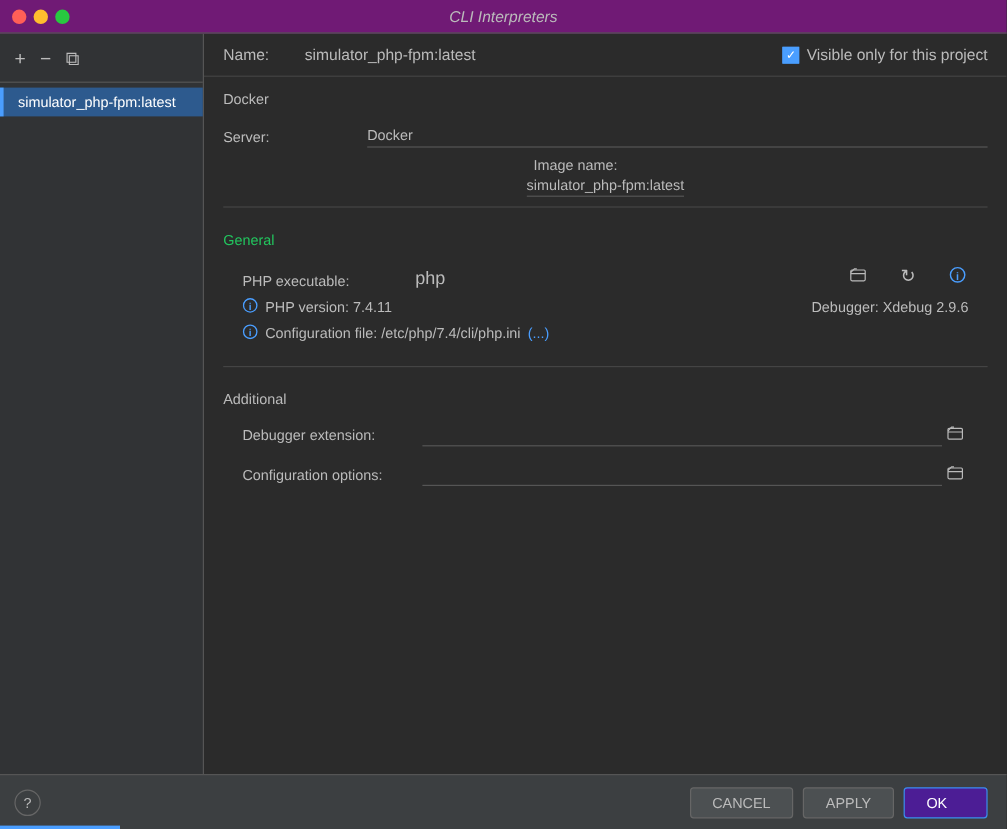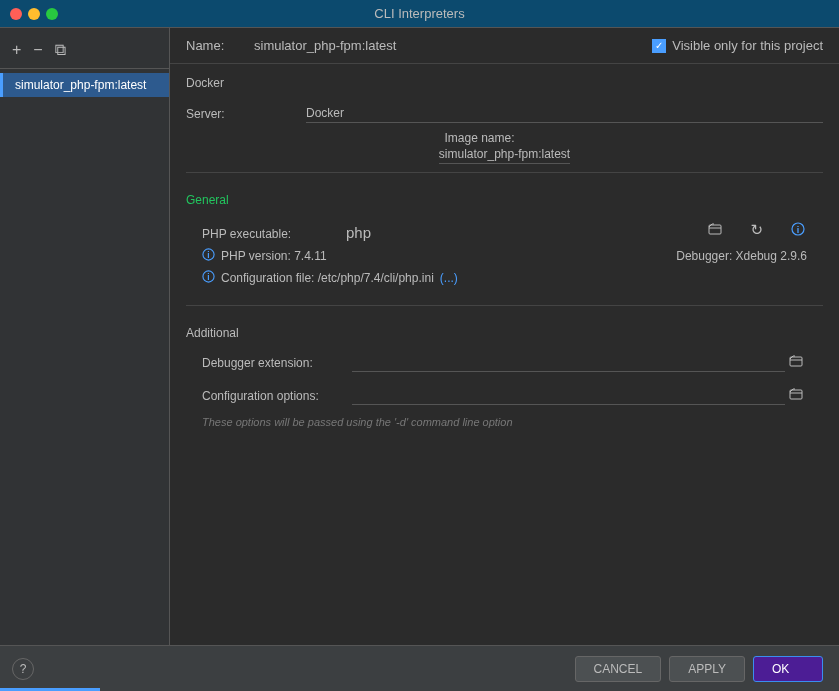--- a/index.html
+++ b/index.html
@@ -7,27 +7,28 @@
       font-family: -apple-system, BlinkMacSystemFont, 'Segoe UI', sans-serif;
       background: #2b2b2b;
       color: #bbbbbb;
       font-size: 13px;
       width: 839px;
       height: 691px;
       overflow: hidden;
     }
 
     .title-bar {
-      background: #0c4a6e;
+      background: #701a75;
       height: 28px;
       display: flex;
       align-items: center;
       justify-content: center;
       position: relative;
       border-bottom: 1px solid #555;
+      font-style: italic;
     }
 
     .traffic-lights {
       position: absolute;
       left: 10px;
       display: flex;
       gap: 6px;
       align-items: center;
     }
 
@@ -467,21 +468,20 @@
         <span class="ext-label">Configuration options:</span>
         <input class="ext-input" type="text" value="" style="">
         <button class="folder-btn">
           <svg width="14" height="14" viewBox="0 0 14 14" fill="none" xmlns="http://www.w3.org/2000/svg">
             <rect x="1" y="3" width="12" height="9" rx="1" stroke="#bbbbbb" stroke-width="1"></rect>
             <path d="M1 6h12" stroke="#bbbbbb" stroke-width="1"></path>
             <path d="M1 5l3-3h2" stroke="#bbbbbb" stroke-width="1" fill="none"></path>
           </svg>
         </button>
       </div>
-      <div class="hint-text">These options will be passed using the '-d' command line option</div>
     </div>
 
   </div>
 </div>
 
 <div class="bottom-bar">
   <div class="progress-bar-container">
     <div class="progress-bar-fill"></div>
   </div>
   <button class="help-btn">?</button>

